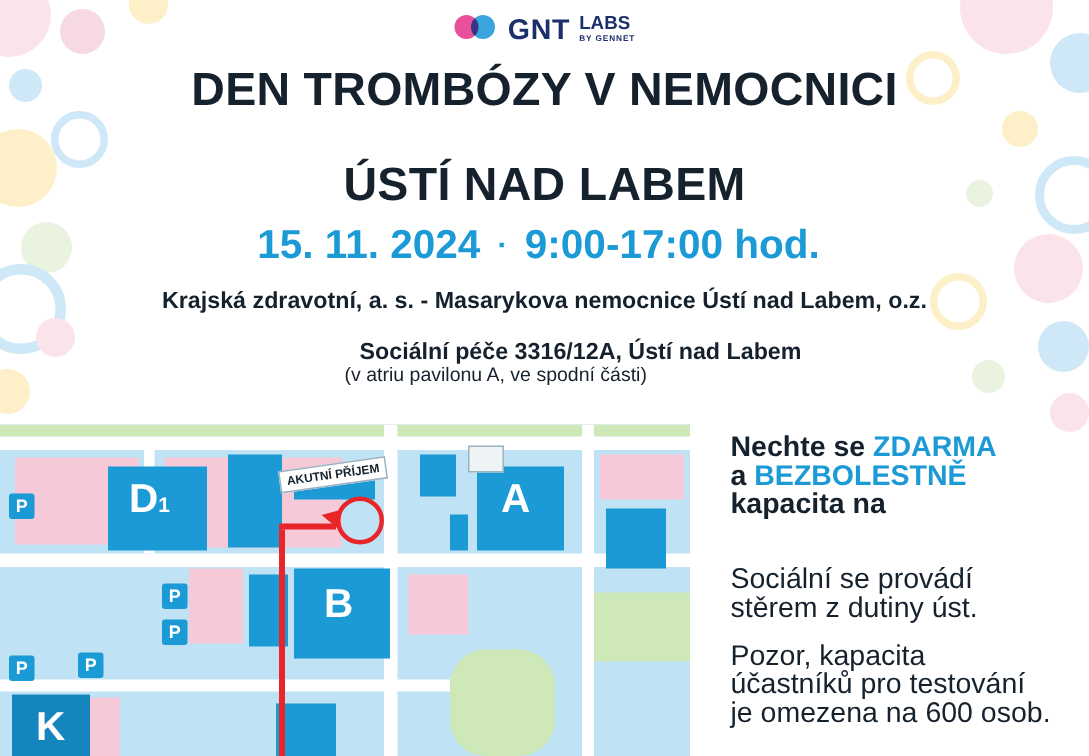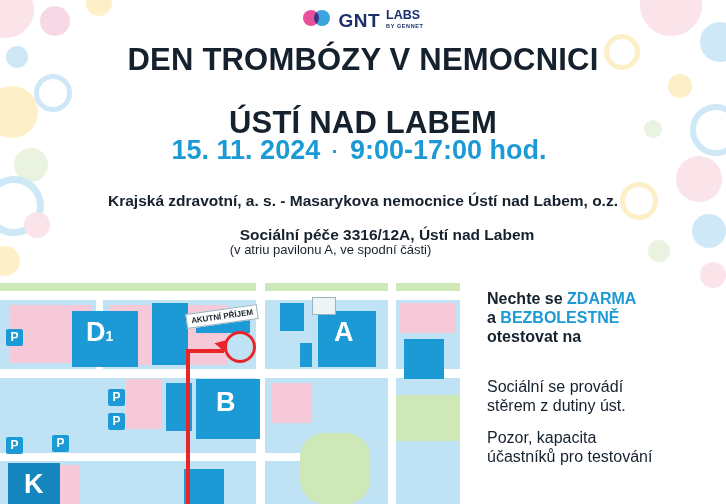--- a/index.html
+++ b/index.html
@@ -40,21 +40,21 @@
   
   .title{
     position:absolute;left:0;width:726px;text-align:center;
     font-size:31px;font-weight:bold;color:#16212e;line-height:36px;
     letter-spacing:.2px;
   }
   .title.l1{top:42px;}
   .title.l2{top:81px;margin-top:24px;}
 
   .date-line{
-    position:absolute;top:135px;left:0;width:718px;text-align:center;
+    position:absolute;top:148px;left:0;width:718px;text-align:center;
     font-size:27px;font-weight:bold;color:#1b9ad6;
   }
   .date-line .sep{color:#1b9ad6;font-size:20px;vertical-align:middle;padding:0 4px;}
 
   .addr{
     position:absolute;left:0;width:726px;text-align:center;
     font-size:15.5px;font-weight:bold;color:#16212e;line-height:22px;
   }
   .addr.a1{top:190px;}
   .addr.a2{top:224px;padding-left:24px;}
@@ -92,21 +92,21 @@
   }
   .redline{position:absolute;background:#e8262a;}
   .arrow{
     position:absolute;width:0;height:0;border-left:7px solid transparent;
     border-right:7px solid transparent;border-bottom:10px solid #e8262a;
   }
 
   
   .rt{
     position:absolute;left:487px;width:225px;
-    font-size:16px;line-height:19px;color:#16212e;
+    font-size:19px;line-height:19px;color:#16212e;
   }
   .rt.b1{top:289px;font-weight:bold;}
   .rt.b2{top:377px;}
   .rt.b3{top:428px;}
   .hl-blue{color:#1b9ad6;font-weight:bold;}
 </style>
 </head>
 <body>
 
 <div class="dot" style="left:-22px;top:-18px;width:56px;height:56px;background:#fbe3ea;"></div>
@@ -210,24 +210,25 @@
 
   <div class="redline" style="left:186px;top:70px;width:4px;height:151px;"></div>
   <div class="redline" style="left:186px;top:66px;width:38px;height:4px;"></div>
   <div class="arrow" style="left:216px;top:56px;transform:rotate(40deg);"></div>
   <div class="redcircle" style="left:224px;top:48px;"></div>
 </div>
 
 <div class="rt b1">
   <span>Nechte se </span><span class="hl-blue">ZDARMA</span><br>
   <span>a </span><span class="hl-blue">BEZBOLESTNĚ</span><br>
-  <span>otestovat na</span><br>
+  <span>kapacita na</span><br>
 </div>
 
 <div class="rt b2">
   <span>Sociální se provádí</span><br>
   <span>stěrem z dutiny úst.</span>
 </div>
 
 <div class="rt b3">
   <span>Pozor, kapacita</span><br>
   <span>účastníků pro testování</span><br>
+  <span>je omezena na 600 osob.</span>
 </div>
 
 </body></html>

